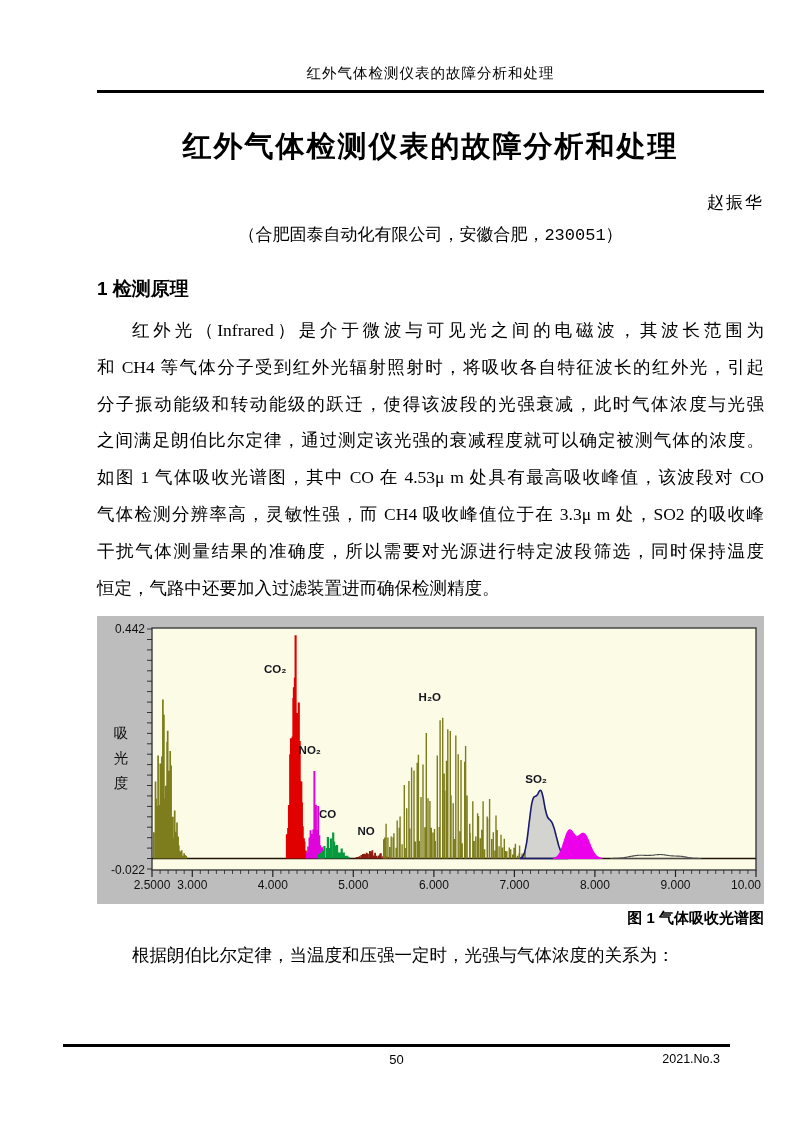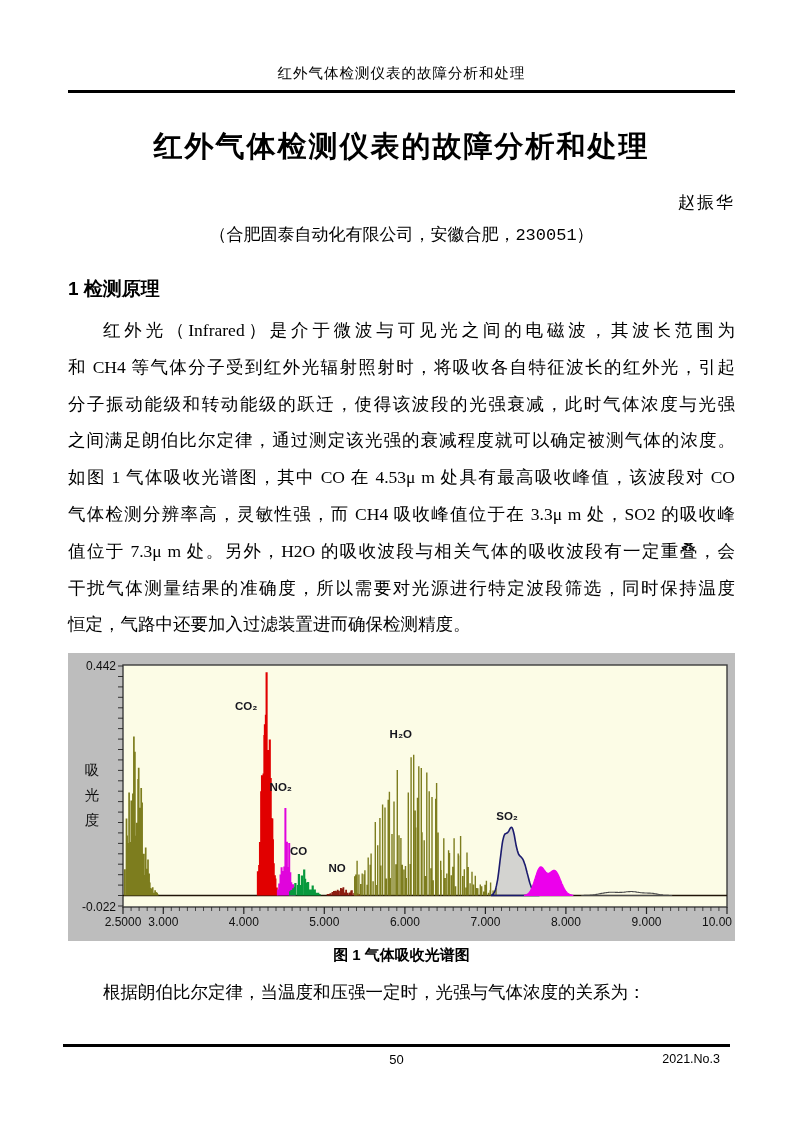--- a/index.html
+++ b/index.html
@@ -6,21 +6,21 @@
   html,body { background:#e8e8e8; }
   .page {
     position:relative;
     width:793px; height:1122px;
     margin:0 auto;
     background:#ffffff;
     font-family:"Liberation Serif", serif;
     color:#000;
     overflow:hidden;
   }
-  .content { margin:0 68px; width:667px; }
+  .content { margin:0 97px; width:667px; }
   .running-header {
     padding-top:64px;
     text-align:center;
     font-size:14.5px;
     letter-spacing:1px;
   }
   .header-rule { margin-top:7px; border-top:3px solid #000; }
   .doc-title {
     margin-top:34px;
     text-align:center;
@@ -47,21 +47,21 @@
   .p-line.p-first { text-indent:2em; }
   .p-line.p-last  { text-align-last:left; }
   .chart-box {
     margin-top:10px;
     width:667px; height:288px;
     background:#bdbdbd;
   }
   .chart-box svg { display:block; width:667px; height:288px; }
   .fig-caption {
     margin-top:5px;
-    text-align:center;
+    text-align:right;
     font-size:15px;
     font-weight:700;
     font-family:"Liberation Sans", sans-serif;
   }
   .para2 {
     margin-top:12px;
     font-size:17.5px;
     text-indent:2em;
     line-height:30px;
   }
@@ -95,21 +95,20 @@
 
     <h2 class="section-heading">1 检测原理</h2>
 
     <div class="para">
       <div class="p-line p-first">红外光（Infrared）是介于微波与可见光之间的电磁波，其波长范围为</div>
       <div class="p-line">和 CH4 等气体分子受到红外光辐射照射时，将吸收各自特征波长的红外光，引起</div>
       <div class="p-line">分子振动能级和转动能级的跃迁，使得该波段的光强衰减，此时气体浓度与光强</div>
       <div class="p-line">之间满足朗伯比尔定律，通过测定该光强的衰减程度就可以确定被测气体的浓度。</div>
       <div class="p-line">如图 1 气体吸收光谱图，其中 CO 在 4.53μ m 处具有最高吸收峰值，该波段对 CO</div>
       <div class="p-line">气体检测分辨率高，灵敏性强，而 CH4 吸收峰值位于在 3.3μ m 处，SO2 的吸收峰</div>
-      <div class="p-line">值位于 7.3μ m 处。另外，H2O 的吸收波段与相关气体的吸收波段有一定重叠，会</div>
       <div class="p-line">干扰气体测量结果的准确度，所以需要对光源进行特定波段筛选，同时保持温度</div>
       <div class="p-line p-last">恒定，气路中还要加入过滤装置进而确保检测精度。</div>
     </div>
 
     <div class="chart-box">
       <svg id="spectrum-svg" viewBox="0 0 667 288">
           <rect x="0" y="0" width="667" height="288" fill="#bdbdbd"></rect>
           <rect x="55" y="12" width="604" height="242" fill="#fcfce6" stroke="#3c3c3c" stroke-width="1.4"></rect>
           <line x1="50" y1="253.0" x2="55" y2="253.0" stroke="#222" stroke-width="0.9"></line>
           <line x1="50" y1="242.5" x2="55" y2="242.5" stroke="#222" stroke-width="0.9"></line>

